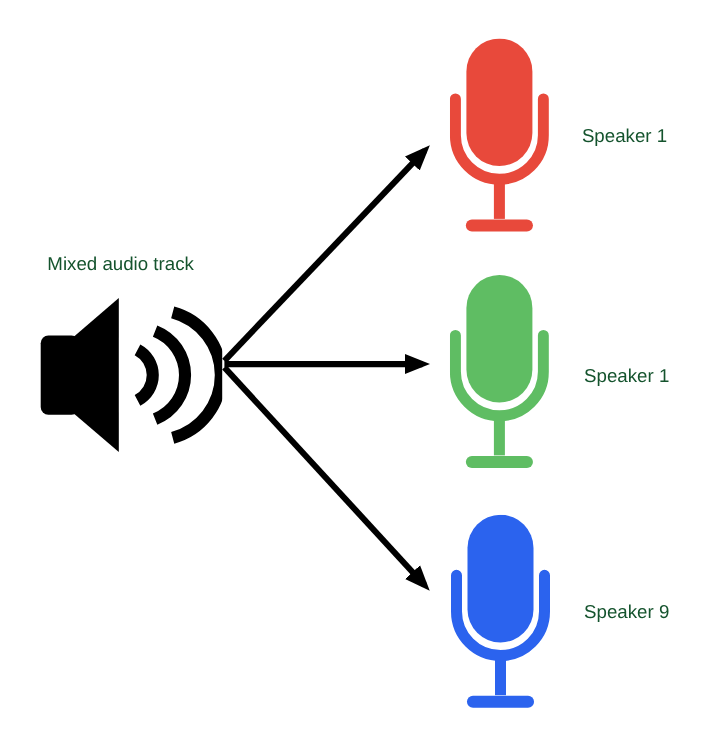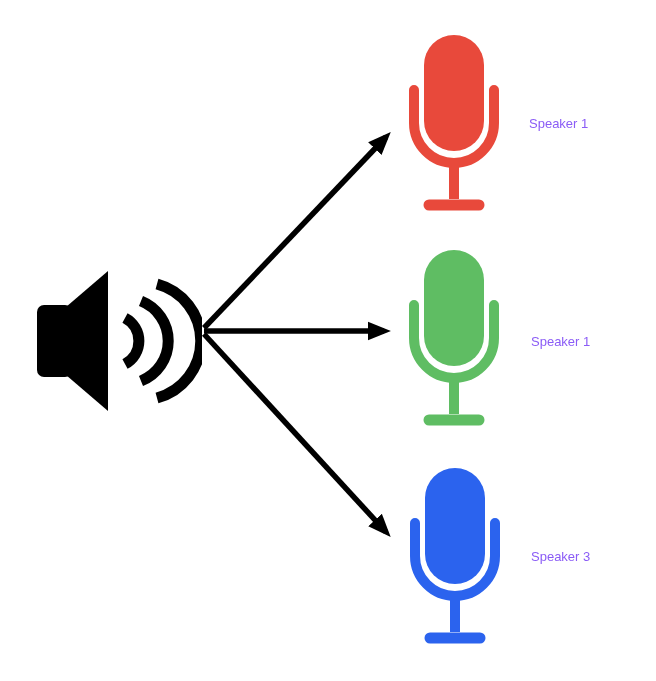--- a/index.html
+++ b/index.html
@@ -10,41 +10,42 @@
   .canvas {
     position: relative;
     width: 656px;
     height: 681px;
     background: #ffffff;
     font-family: "Liberation Sans", sans-serif;
     overflow: hidden;
   }
   .label {
     position: absolute;
-    font-size: 13px;
+    font-size: 17px;
     line-height: 20px;
-    color: #8b5cf6;
+    color: #14532d;
     white-space: nowrap;
   }
   .source-label { left: 43px; top: 230px; }
   .source-icon  { position: absolute; left: 36px; top: 268px; }
   .arrows-layer { position: absolute; left: 0; top: 0; pointer-events: none; }
   .mic { position: absolute; width: 90px; height: 178px; }
   .mic-1 { left: 409px; top: 35px; }
   .mic-2 { left: 409px; top: 250px; }
   .mic-3 { left: 410px; top: 468px; }
   .mic-label-1 { left: 529px; top: 114px; }
   .mic-label-2 { left: 531px; top: 332px; }
   .mic-label-3 { left: 531px; top: 547px; }
 </style>
 </head>
 <body>
 
 <div class="canvas">
 
+  <div class="label source-label">Mixed audio track</div>
 
   <svg class="source-icon" width="166" height="146" viewBox="0 0 166 146" color="#000000">
     <rect x="1" y="37" width="35" height="72" rx="7" fill="currentColor"></rect>
     <polygon points="30,39 72,3 72,143 30,107" fill="currentColor"></polygon>
     <path d="M89 50 A26 26 0 0 1 89 96" fill="none" stroke="currentColor" stroke-width="11"></path>
     <path d="M105 33 A43 43 0 0 1 105 113" fill="none" stroke="currentColor" stroke-width="11"></path>
     <path d="M121 16 A59 59 0 0 1 121 130" fill="none" stroke="currentColor" stroke-width="11"></path>
   </svg>
 
   <svg class="arrows-layer" width="656" height="681" viewBox="0 0 656 681" color="#000000">
@@ -73,15 +74,15 @@
     <line x1="20" y1="170" x2="70" y2="170" stroke="currentColor" stroke-width="11" stroke-linecap="round"></line>
   </svg>
   <div class="label mic-label-2">Speaker 1</div>
 
   <svg class="mic mic-3" viewBox="0 0 90 178" color="#2B63EE">
     <rect x="15" y="0" width="60" height="116" rx="30" fill="currentColor"></rect>
     <path d="M5 55 V88 A40 40 0 0 0 85 88 V55" fill="none" stroke="currentColor" stroke-width="10" stroke-linecap="round"></path>
     <rect x="40" y="132" width="10" height="32" fill="currentColor"></rect>
     <line x1="20" y1="170" x2="70" y2="170" stroke="currentColor" stroke-width="11" stroke-linecap="round"></line>
   </svg>
-  <div class="label mic-label-3">Speaker 3</div>
+  <div class="label mic-label-3">Speaker 9</div>
 
 </div>
 
 </body></html>

